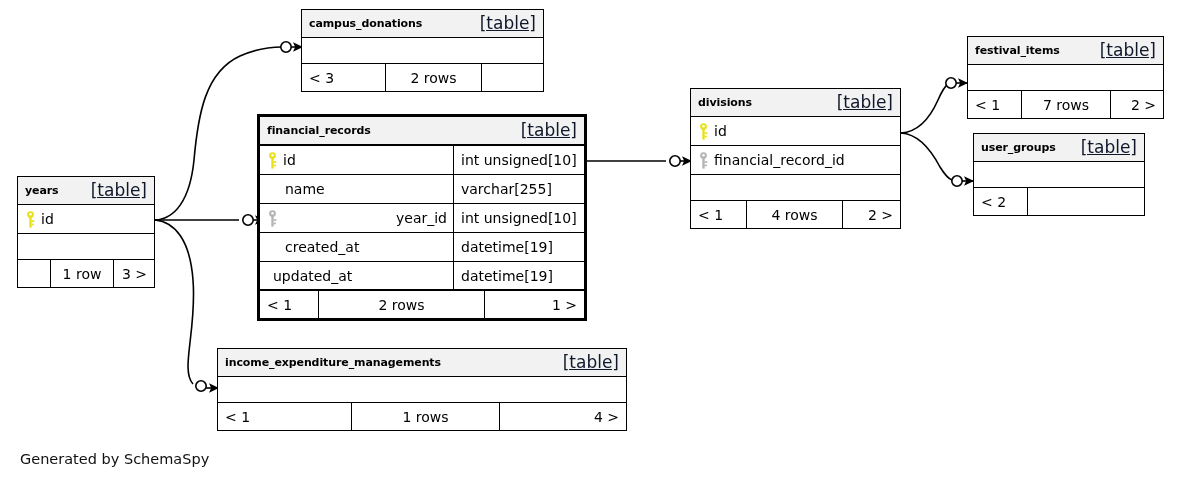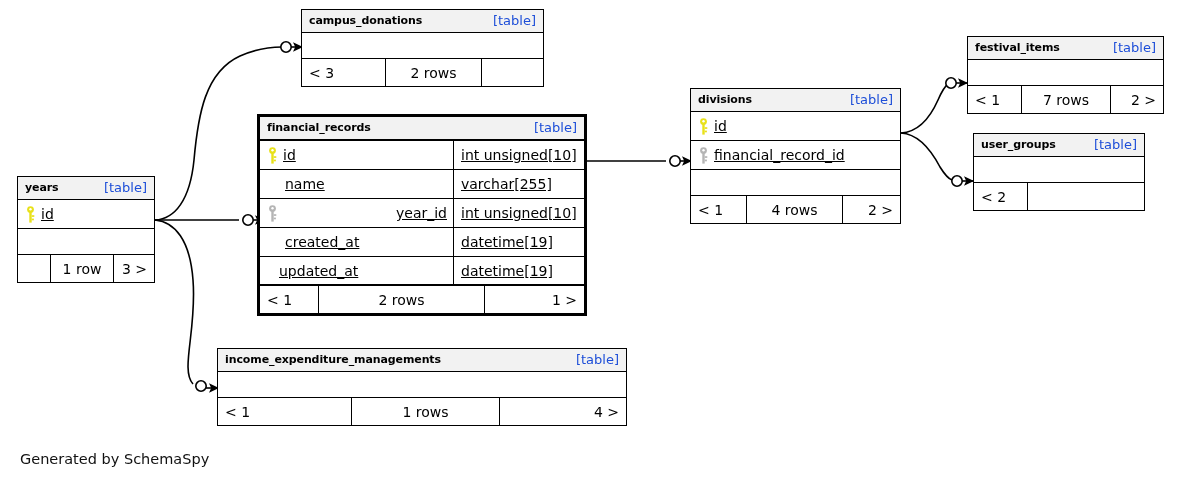--- a/index.html
+++ b/index.html
@@ -21,28 +21,27 @@
   .table-node.focal{border-width:3px;}
 
   .thead{
     display:flex;align-items:center;justify-content:space-between;
     background:#f2f2f2;
     border-bottom:1px solid #000000;
     padding:3px 7px 4px 7px;
     box-sizing:border-box;
   }
   .tname{font-weight:bold;font-size:11px;letter-spacing:-0.1px;white-space:nowrap;}
-  .ttype{font-size:13px;color:#1d4ed8;white-space:nowrap;padding-left:14px;}
+  .ttype{font-size:17px;color:#0f172a;white-space:nowrap;padding-left:14px;text-decoration:underline;}
 
   .row{
     display:flex;align-items:stretch;
     border-bottom:1px solid #000000;
     box-sizing:border-box;
     min-height:29px;
-    text-decoration:underline;
   }
   .row:last-of-type{border-bottom:none;}
   .cell-name{
     display:flex;align-items:center;gap:6px;
     padding:0 6px 0 8px;
     font-size:14px;white-space:nowrap;
     box-sizing:border-box;flex:0 0 auto;
   }
   .cell-type{
     display:flex;align-items:center;
@@ -185,21 +184,21 @@
     </div>
 
     <div class="row">
       <span class="cell-name" style="flex:0 0 193px;padding-left:25px;">
         <span>created_at</span>
       </span>
       <span class="cell-type">datetime[19]</span>
     </div>
 
     <div class="row" style="border-bottom-width:2px;">
-      <span class="cell-name" style="flex:0 0 193px;padding-left:19px;">
+      <span class="cell-name" style="flex:0 0 193px;padding-left:13px;">
         <span>updated_at</span>
       </span>
       <span class="cell-type">datetime[19]</span>
     </div>
 
     <div class="tfoot">
       <div class="fc left" style="flex:0 0 58px;">&lt; 1</div>
       <div class="fc center" style="flex:0 0 166px;">2 rows</div>
       <div class="fc right" style="flex:1 1 auto;">1 &gt;</div>
     </div>

